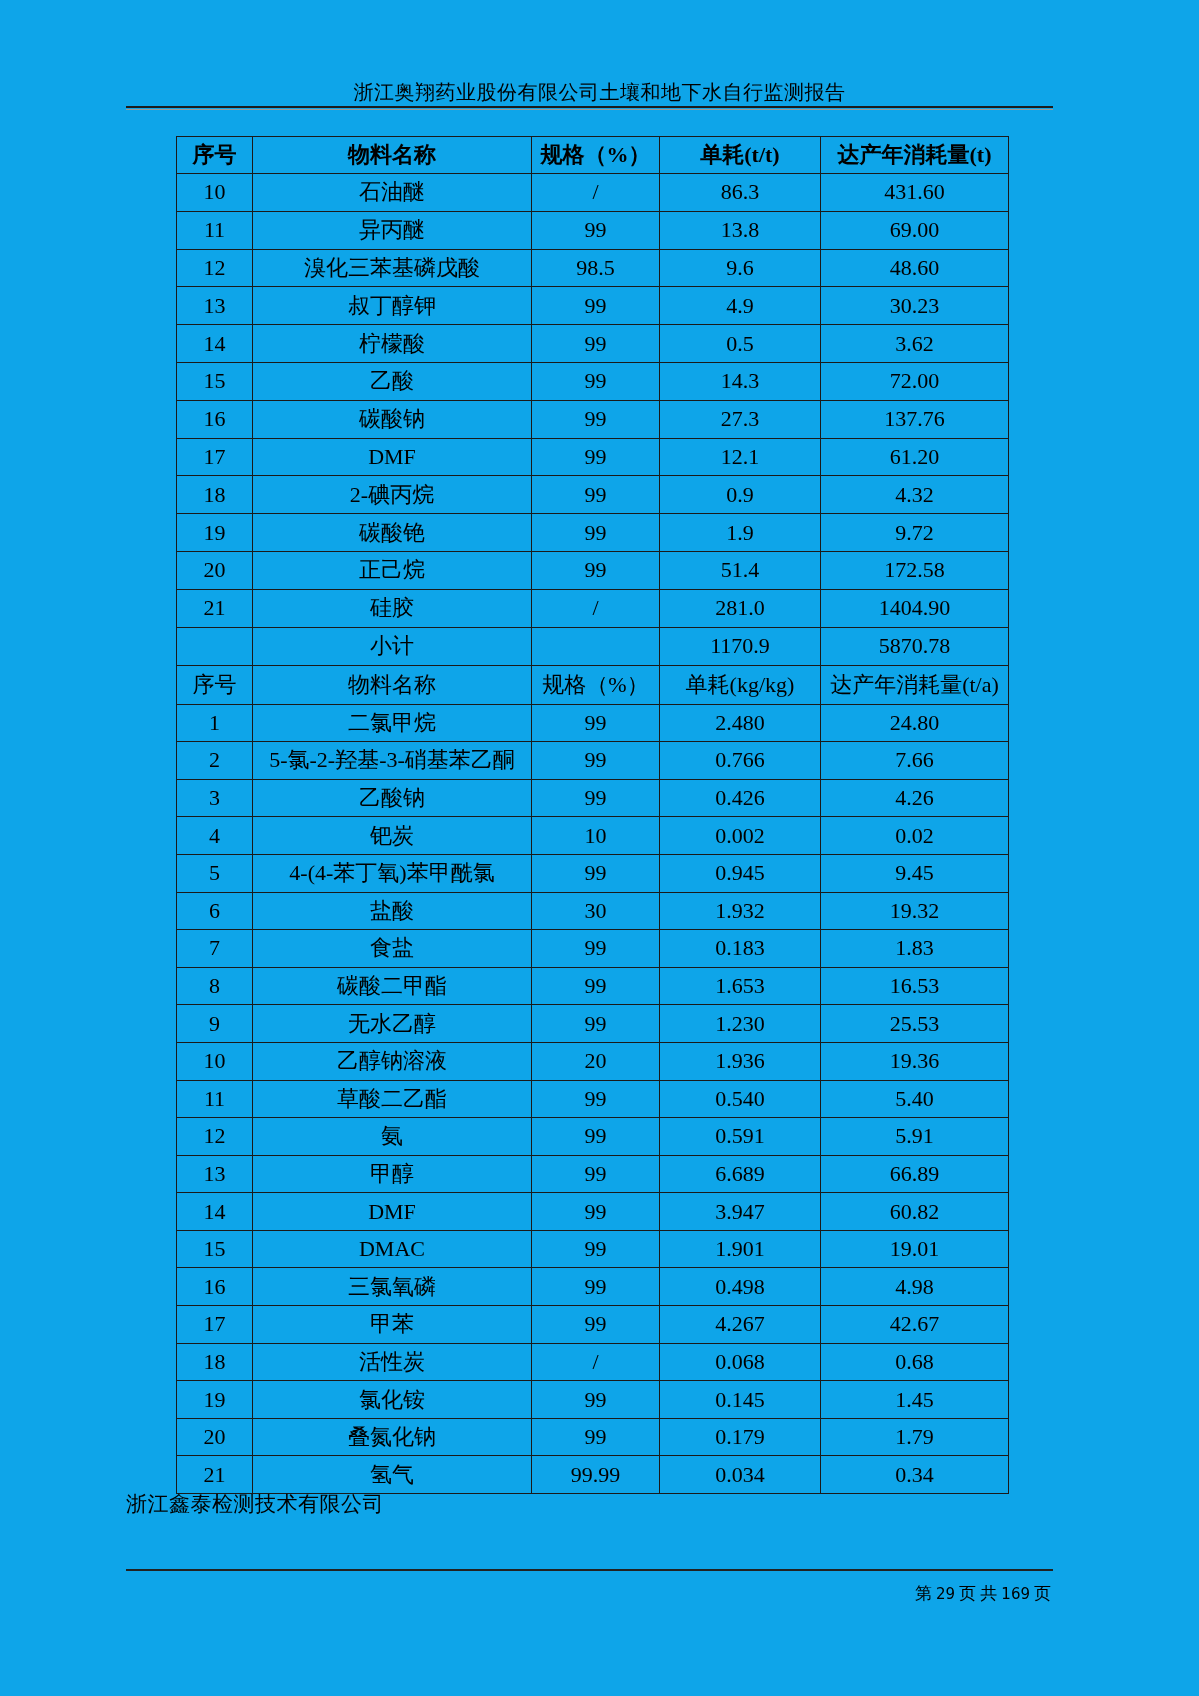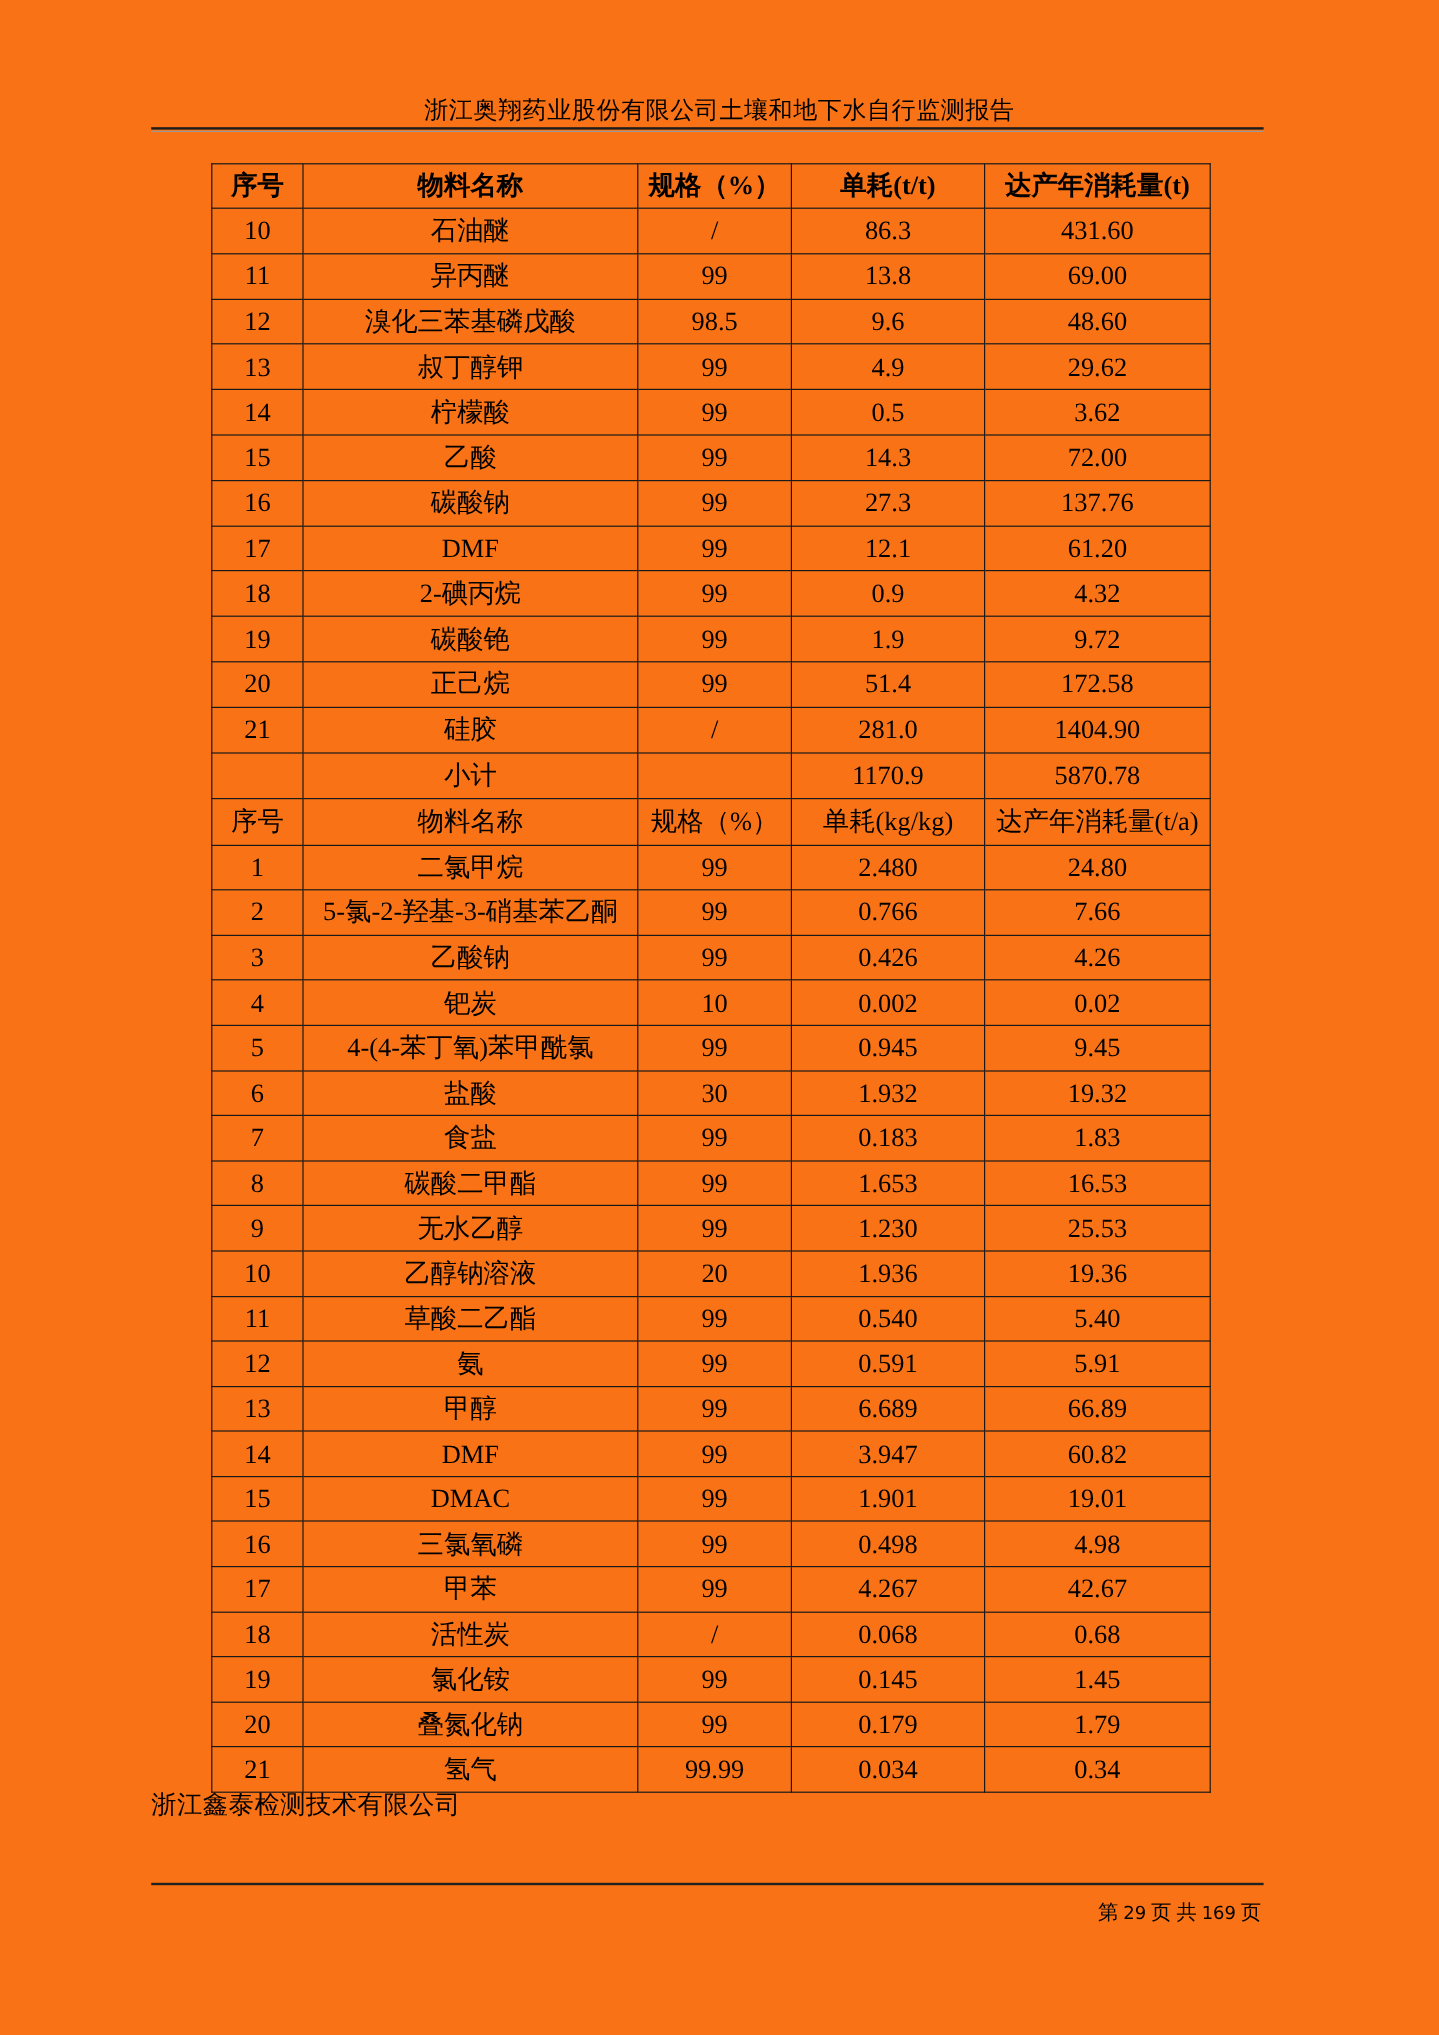--- a/index.html
+++ b/index.html
@@ -1,20 +1,20 @@
 <!DOCTYPE html>
 <html><head>
 <meta charset="utf-8">
 <style>
   html, body { margin: 0; padding: 0; background: #ffffff; }
   .page {
     position: relative;
     width: 1199px;
     height: 1696px;
-    background: #f97316;
+    background: #0ea5e9;
     color: #000000;
     font-family: "Liberation Serif", "DejaVu Serif", serif;
     overflow: hidden;
   }
 
   
   .doc-title {
     position: absolute;
     top: 80px;
     left: 0;
@@ -136,21 +136,21 @@
         <td>溴化三苯基磷戊酸</td>
         <td>98.5</td>
         <td>9.6</td>
         <td>48.60</td>
       </tr>
         <tr class="r1" style="">
         <td>13</td>
         <td>叔丁醇钾</td>
         <td>99</td>
         <td>4.9</td>
-        <td>29.62</td>
+        <td>30.23</td>
       </tr>
         <tr class="r1" style="">
         <td>14</td>
         <td>柠檬酸</td>
         <td>99</td>
         <td>0.5</td>
         <td>3.62</td>
       </tr>
         <tr class="r1" style="">
         <td>15</td>

